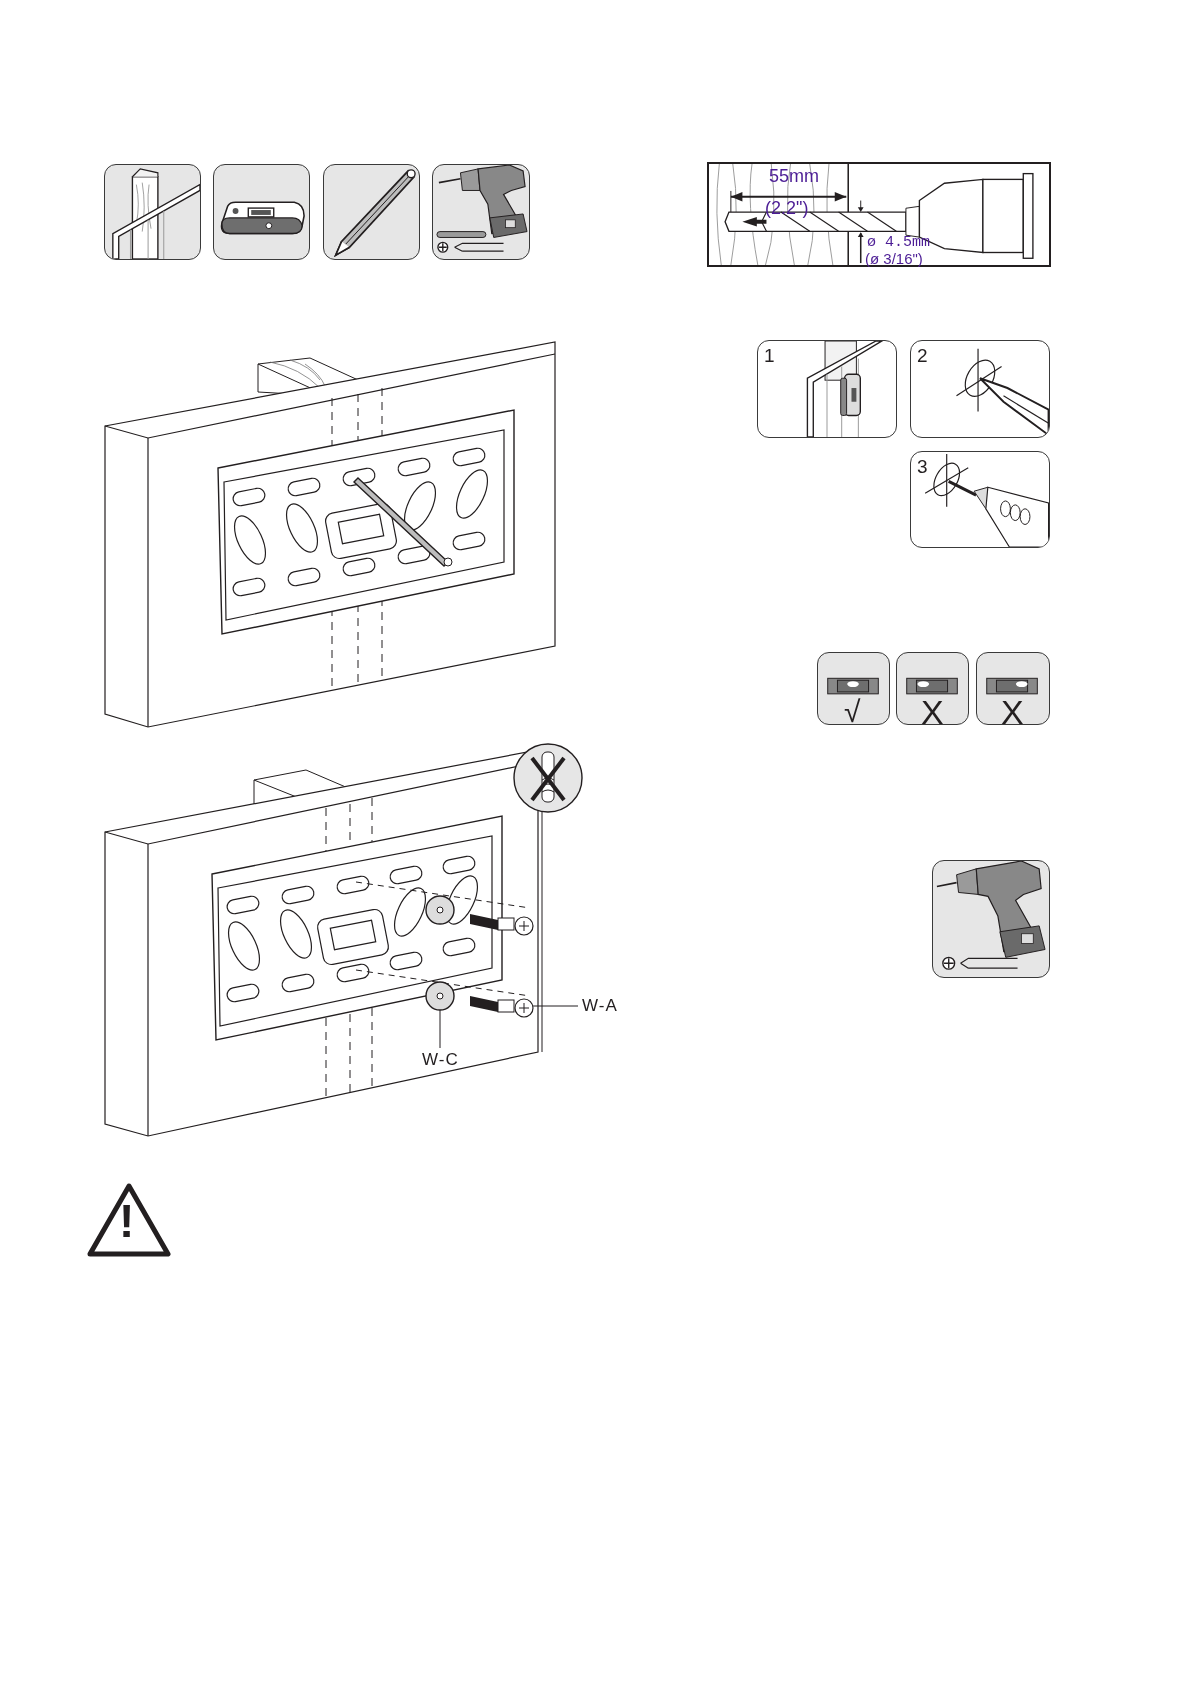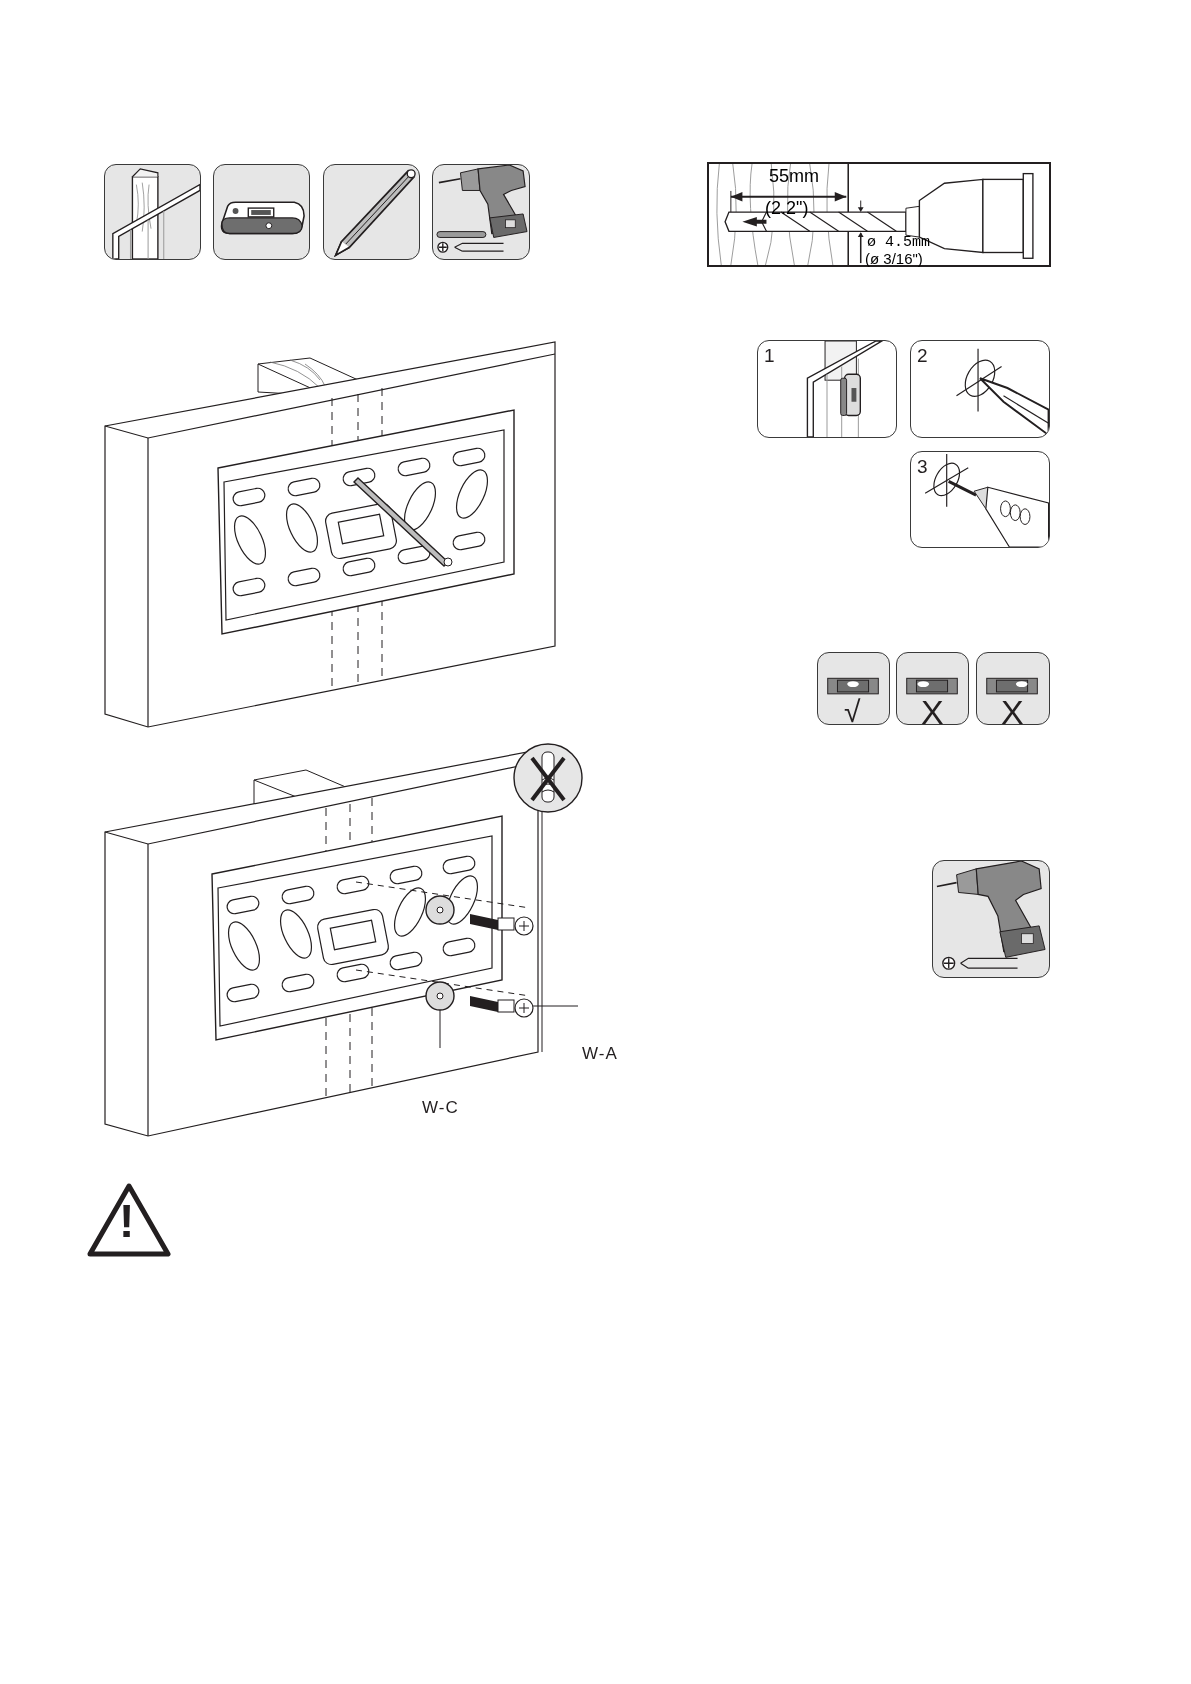--- a/index.html
+++ b/index.html
@@ -3,22 +3,22 @@
 <meta charset="utf-8">
 <style>
   html, body { margin: 0; padding: 0; background: #ffffff; }
   body { width: 1191px; height: 1684px; position: relative; overflow: hidden;
          font-family: "Liberation Sans", sans-serif; color: #231f20; }
   .panel { position: absolute; background: #e6e6e6; border: 1.6px solid #3a3a3a;
            border-radius: 12px; overflow: hidden; box-sizing: border-box; }
   .panel svg, .fig svg { position: absolute; left: 0; top: 0; width: 100%; height: 100%; }
   .step-num { position: absolute; left: 6px; top: 4px; font-size: 19px; color: #231f20; }
   .fig { position: absolute; }
-  .label { position: absolute; font-size: 17px; letter-spacing: 1px; color: #231f20; margin-top: 48px; }
-  .dim-text { position: absolute; font-size: 15px; color: #000000; white-space: nowrap; }
+  .label { position: absolute; font-size: 17px; letter-spacing: 1px; color: #231f20; }
+  .dim-text { position: absolute; font-size: 15px; color: #4c1d95; white-space: nowrap; }
   .dim-text.big { font-size: 18px; }
   .mark { position: absolute; font-size: 34px; line-height: 1; color: #231f20; }
 </style>
 </head>
 <body>
 
 <div class="panel" style="left:104px;top:164px;width:97px;height:96px;">
   <svg viewBox="0 0 97 96">
     <rect x="28" y="12" width="26" height="84" fill="#fff" stroke="#231f20" stroke-width="1.4"></rect>
     <path d="M28 12 L36 4 L54 8 L54 12" fill="#f2f2f2" stroke="#231f20" stroke-width="1.2"></path>

